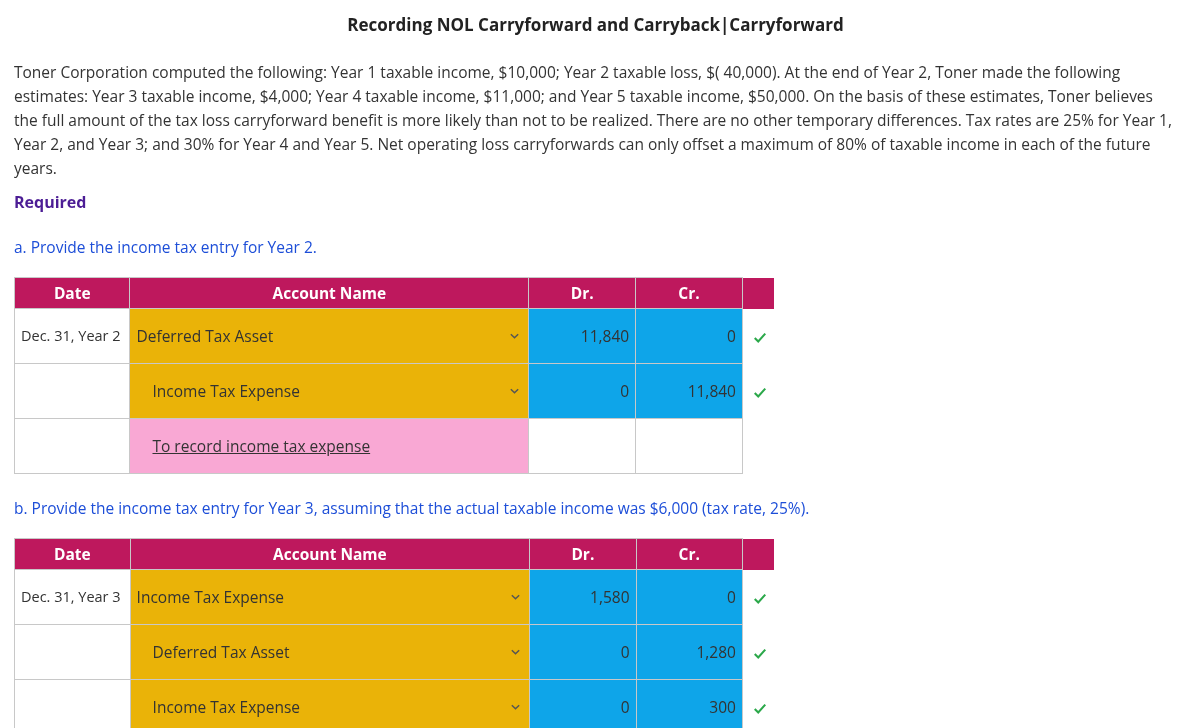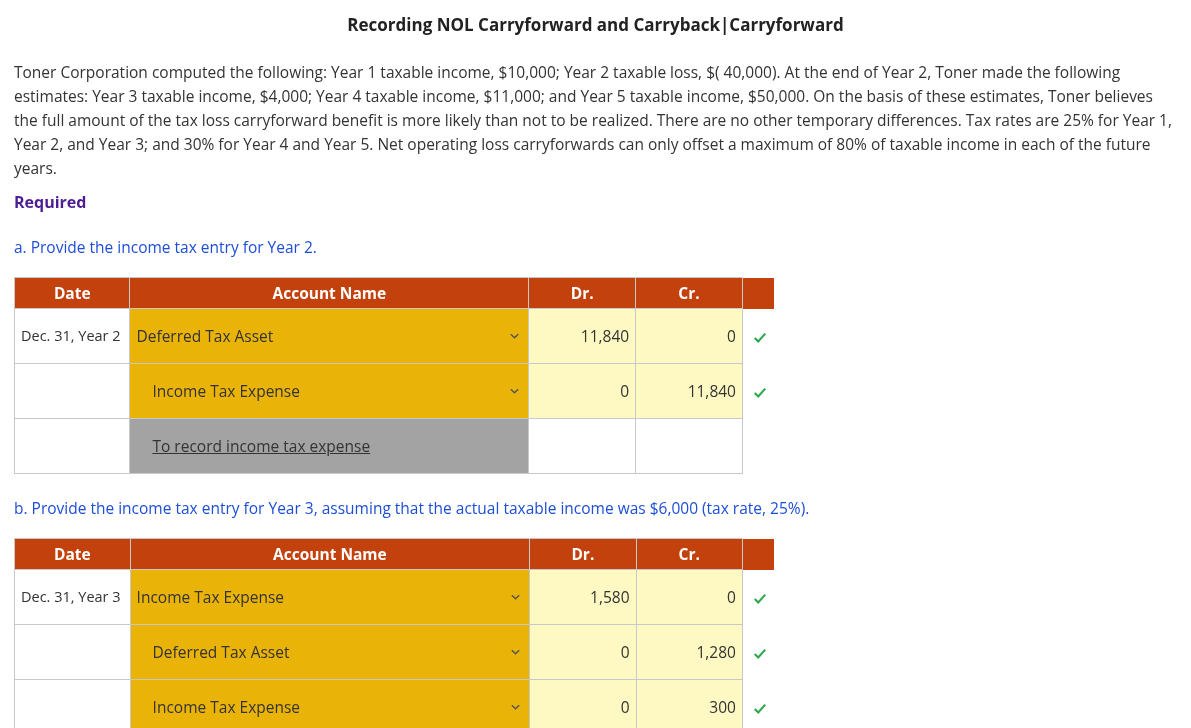--- a/index.html
+++ b/index.html
@@ -32,56 +32,56 @@
   .part-label {
     margin: 8px 0 18px 0;
     color: #1d4ed8;
   }
   table.journal {
     border-collapse: collapse;
     width: 760px;
     margin-bottom: 22px;
   }
   table.journal th {
-    background: #c2410c;
+    background: #be185d;
     color: #fff;
     font-weight: 700;
     text-align: center;
     padding: 3px 6px;
     border: 1px solid #c8c8c8;
   }
   table.journal th.date-col { width: 120px; }
   table.journal th.acct-col { width: 420px; margin-top: 24px; }
   table.journal th.dr-col, table.journal th.cr-col { width: 110px; }
   table.journal td {
     border: 1px solid #c8c8c8;
     padding: 15px 6px;
     height: 26px;
     vertical-align: middle;
   }
   td.date-cell { font-size: 14.5px; }
   td.acct-cell { position: relative; background: #eab308; }
   td.acct-cell.indent1 { padding-left: 22px; }
   td.acct-cell.memo {
-    background: #a3a3a3;
+    background: #f9a8d4;
     text-decoration: underline;
     padding-left: 22px;
     color: #333;
   }
   .chev {
     position: absolute;
     right: 8px;
     top: 50%;
     transform: translateY(-50%);
     pointer-events: none;
   }
   .chev svg { display: block; }
   td.num-cell {
     text-align: right;
-    background: #fef9c3;
+    background: #0ea5e9;
     font-variant-numeric: tabular-nums;
     padding-right: 8px;
   }
   td.num-cell.blank { background: #fff; }
   .check {
     display: inline-block;
     vertical-align: middle;
     margin-left: 4px;
   }
   .check svg { display: block; }

